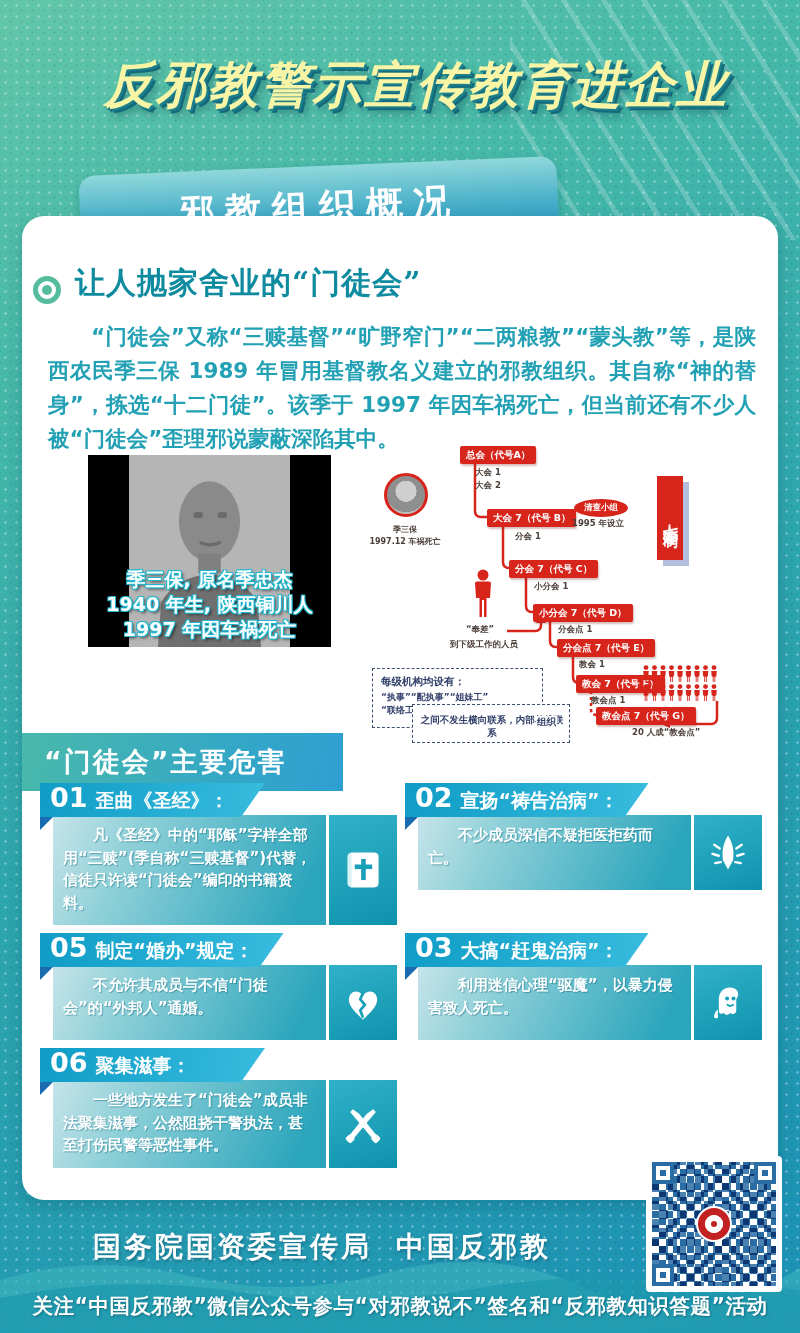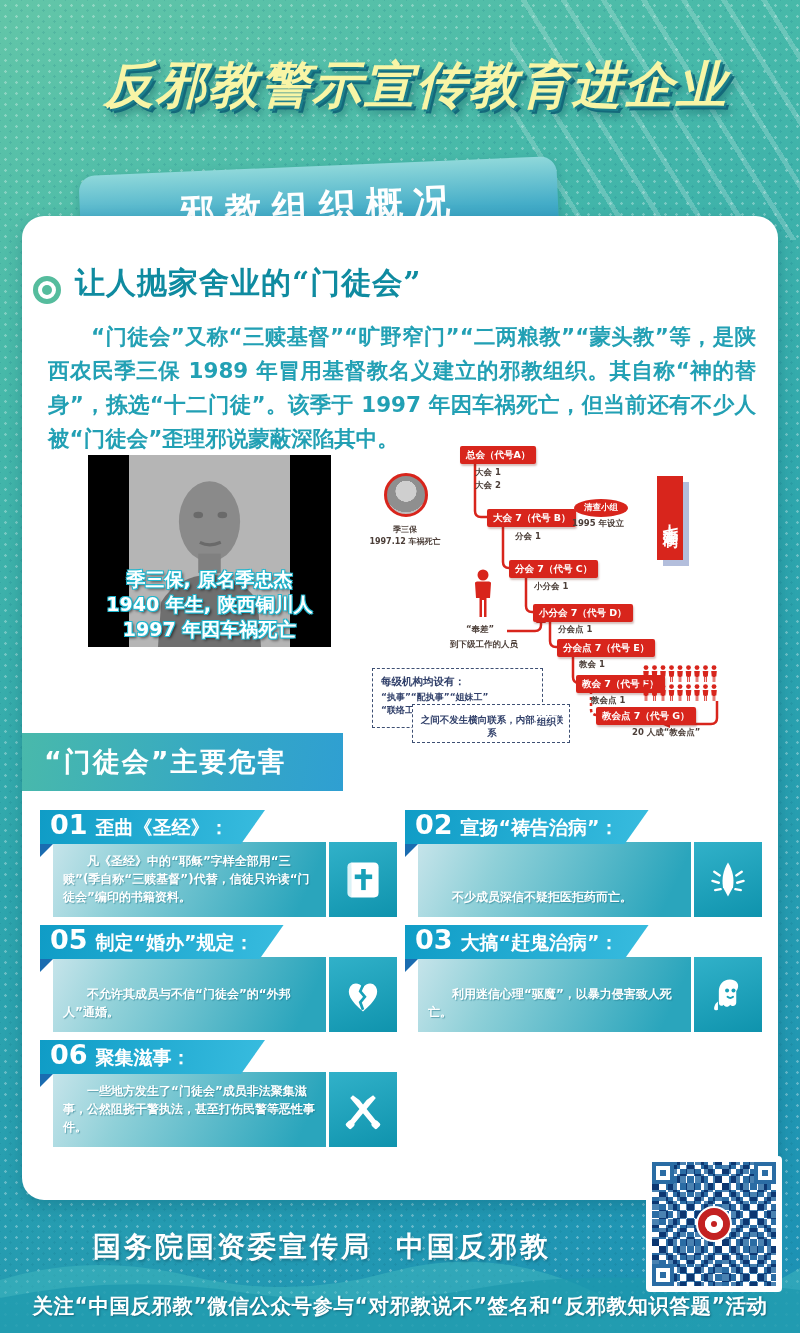--- a/index.html
+++ b/index.html
@@ -73,35 +73,35 @@
   .dbox1{left:2px; top:228px; width:158px; height:50px; padding:5px 3px 3px 8px; font-size:9px; line-height:1.45;}
   .dbox1 .db-title{font-size:10.5px; display:block; margin-bottom:2px;}
   .dbox2{left:42px; top:264px; width:150px; height:26px; padding:9px 2px 2px 4px; font-size:9.5px; text-align:center;}
   .db-prefix{position:absolute; left:166px; top:276px; font-size:9.5px; color:#31406a; background:#fff; padding:0 1px;}
 
   .hz-banner{position:absolute; left:22px; top:733px; width:321px; height:58px;
     background:linear-gradient(100deg,#49b9ab 0%,#35a8c4 60%,#2f9fd2 100%);
     color:#fff; font-size:27px; font-weight:bold; letter-spacing:2px;
     display:flex; align-items:center; padding-left:22px; box-sizing:border-box;}
 
-  .hz-grid{position:absolute; left:40px; top:810px; width:724px; display:grid;
+  .hz-grid{position:absolute; left:40px; top:783px; width:724px; display:grid;
     grid-template-columns:357px 357px; column-gap:10px; row-gap:13px; align-items:start;gap:8px;}
   .hz{position:relative;}
   .hz-head{position:relative; z-index:2; display:inline-flex; align-items:baseline; gap:8px;
     background:linear-gradient(100deg,#0f9cc6,#38bcdf); color:#fff;
     padding:1px 30px 3px 10px; clip-path:polygon(0 0,100% 0,calc(100% - 24px) 100%,0 100%); min-width:185px;}
   .hz-num{font-size:27px; font-weight:bold; line-height:1;}
   .hz-title{font-size:19px; font-weight:bold;}
   .hz-notch{position:absolute; left:0; top:32px; width:0; height:0;
     border-top:15px solid #1a6cb0; border-right:15px solid transparent;}
   .hz-row{margin-left:13px; margin-top:-2px; display:flex; gap:3px;}
   .hz-body{flex:1; background:linear-gradient(115deg,#c6e4ea 0%,#8fd0d8 28%,#2aa5bc 90%);
-    color:#fff; font-size:12px; font-weight:bold; line-height:1.5; text-indent:2em;
+    color:#fff; font-size:15px; font-weight:bold; line-height:1.5; text-indent:2em;
     padding:9px 10px 11px; min-height:55px; margin:0;
-    text-shadow:1px 1px 1px rgba(20,110,130,.5); display:flex; align-items:flex-end;}
+    text-shadow:1px 1px 1px rgba(20,110,130,.5); display:flex; align-items:flex-start;}
   .hz-body p{margin:0; text-indent:2em;}
   .hz-icon{flex:none; width:68px; background:linear-gradient(160deg,#31b1c9,#0f93ad);
     display:flex; align-items:center; justify-content:center;}
 
   .footer-org1{position:absolute; left:93px; top:1228px; color:#fff; font-size:28px; font-weight:bold; letter-spacing:3px;
     text-shadow:1px 2px 3px rgba(0,60,80,.4);}
   .footer-org2{position:absolute; left:396px; top:1228px; color:#fff; font-size:28px; font-weight:bold; letter-spacing:3px;
     text-shadow:1px 2px 3px rgba(0,60,80,.4);}
   .bottom-line{position:absolute; left:0; top:1292px; width:100%; text-align:center; color:#fff;
     font-size:20.5px; font-weight:bold; letter-spacing:.5px; text-shadow:1px 1px 2px rgba(0,60,80,.5);}

